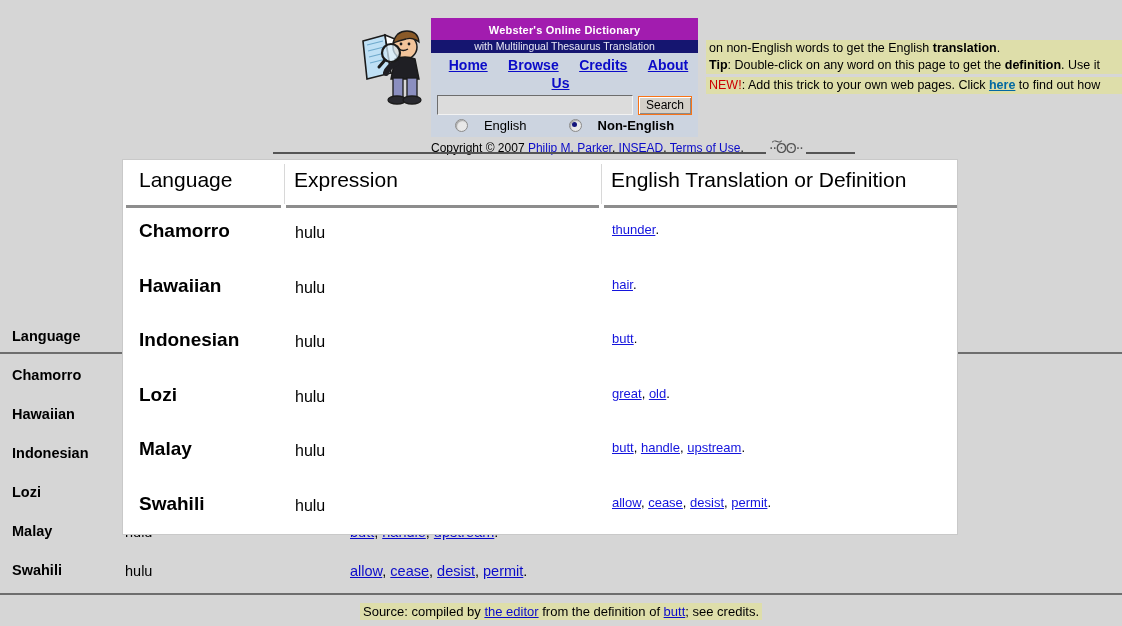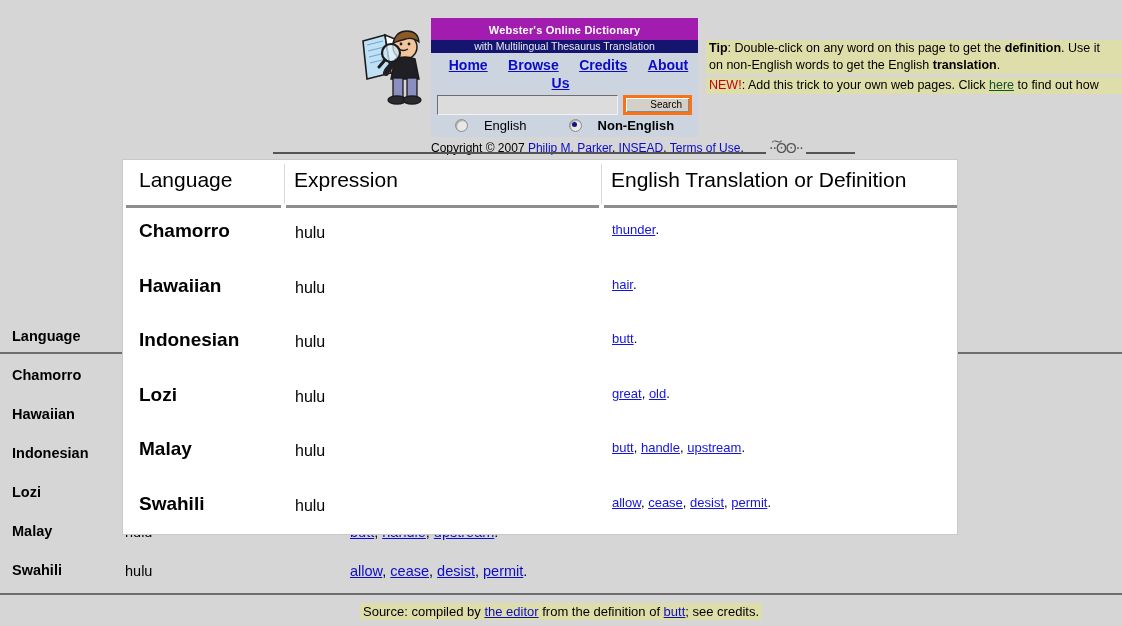--- a/index.html
+++ b/index.html
@@ -84,24 +84,24 @@
     flex: 1;
     height: 16px;
     background: #dcdcdc;
     border: 1px solid #6d6d6d;
     border-right-color: #f2f2f2;
     border-bottom-color: #f2f2f2;
     font-size: 11px;
   }
   .searchbtn {
     background: #d4d0c8;
-    border: 3px solid #f97316;
+    border: 1px solid #f97316;
     box-shadow: inset 1px 1px 0 #ffffff, inset -1px -1px 0 #8a8a8a;
-    font-size: 10px;
-    padding: 1px 7px 2px 24px;
+    font-size: 12px;
+    padding: 1px 7px 2px 7px;
     font-family: "Liberation Sans", sans-serif;
     color: #000;
   }
   .radiorow {
     background: #ccd4e0;
     display: flex;
     justify-content: center;
     padding: 1px 0 4px 0;
     font-size: 13px;
     gap: 42px;
@@ -147,21 +147,21 @@
     width: 416px;
     font-size: 12.5px;
     line-height: 17px;
     color: #000;
     overflow: hidden;
   }
   .tip-line { background: #dedeaa; white-space: nowrap; padding-left: 3px; }
   .tip-line.gap { background: transparent; height: 3px; }
   .tipbox b { font-weight: bold; }
   .tipbox .new { color: #cc0000; font-weight: normal; }
-  .tipbox a { color: #14532d; }
+  .tipbox a { color: #0369a1; font-weight: bold; }
 
   
   .ornament-rule {
     position: absolute;
     left: 273px;
     top: 152px;
     width: 582px;
     height: 2px;
     background: #555;
   }
@@ -349,22 +349,22 @@
         </label>
       </div>
 
       <div class="copyright">
         <span>Copyright © 2007 </span><a href="#">Philip M. Parker</a><span>, </span><a href="#">INSEAD</a><span>. </span><a href="#">Terms of Use</a><span>.</span>
       </div>
     </div>
   </div>
 
   <div class="tipbox">
+    <div class="tip-line"><span>on non-English words to get the English </span><b>translation</b><span>.</span></div>
     <div class="tip-line"><b>Tip</b><span>: Double-click on any word on this page to get the </span><b>definition</b><span>. Use it</span></div>
-    <div class="tip-line"><span>on non-English words to get the English </span><b>translation</b><span>.</span></div>
     <div class="tip-line gap"></div>
     <div class="tip-line"><span class="new">NEW!</span><span>: Add this trick to your own web pages. Click </span><a href="#">here</a><span> to find out how</span></div>
   </div>
 
   <div class="ornament-rule"></div>
   <div class="ornament">⋅⋅͠ʘʘ⋅⋅</div>
 
   <div class="bg-hr top"></div>
   <div class="bg-hr bot"></div>
 

